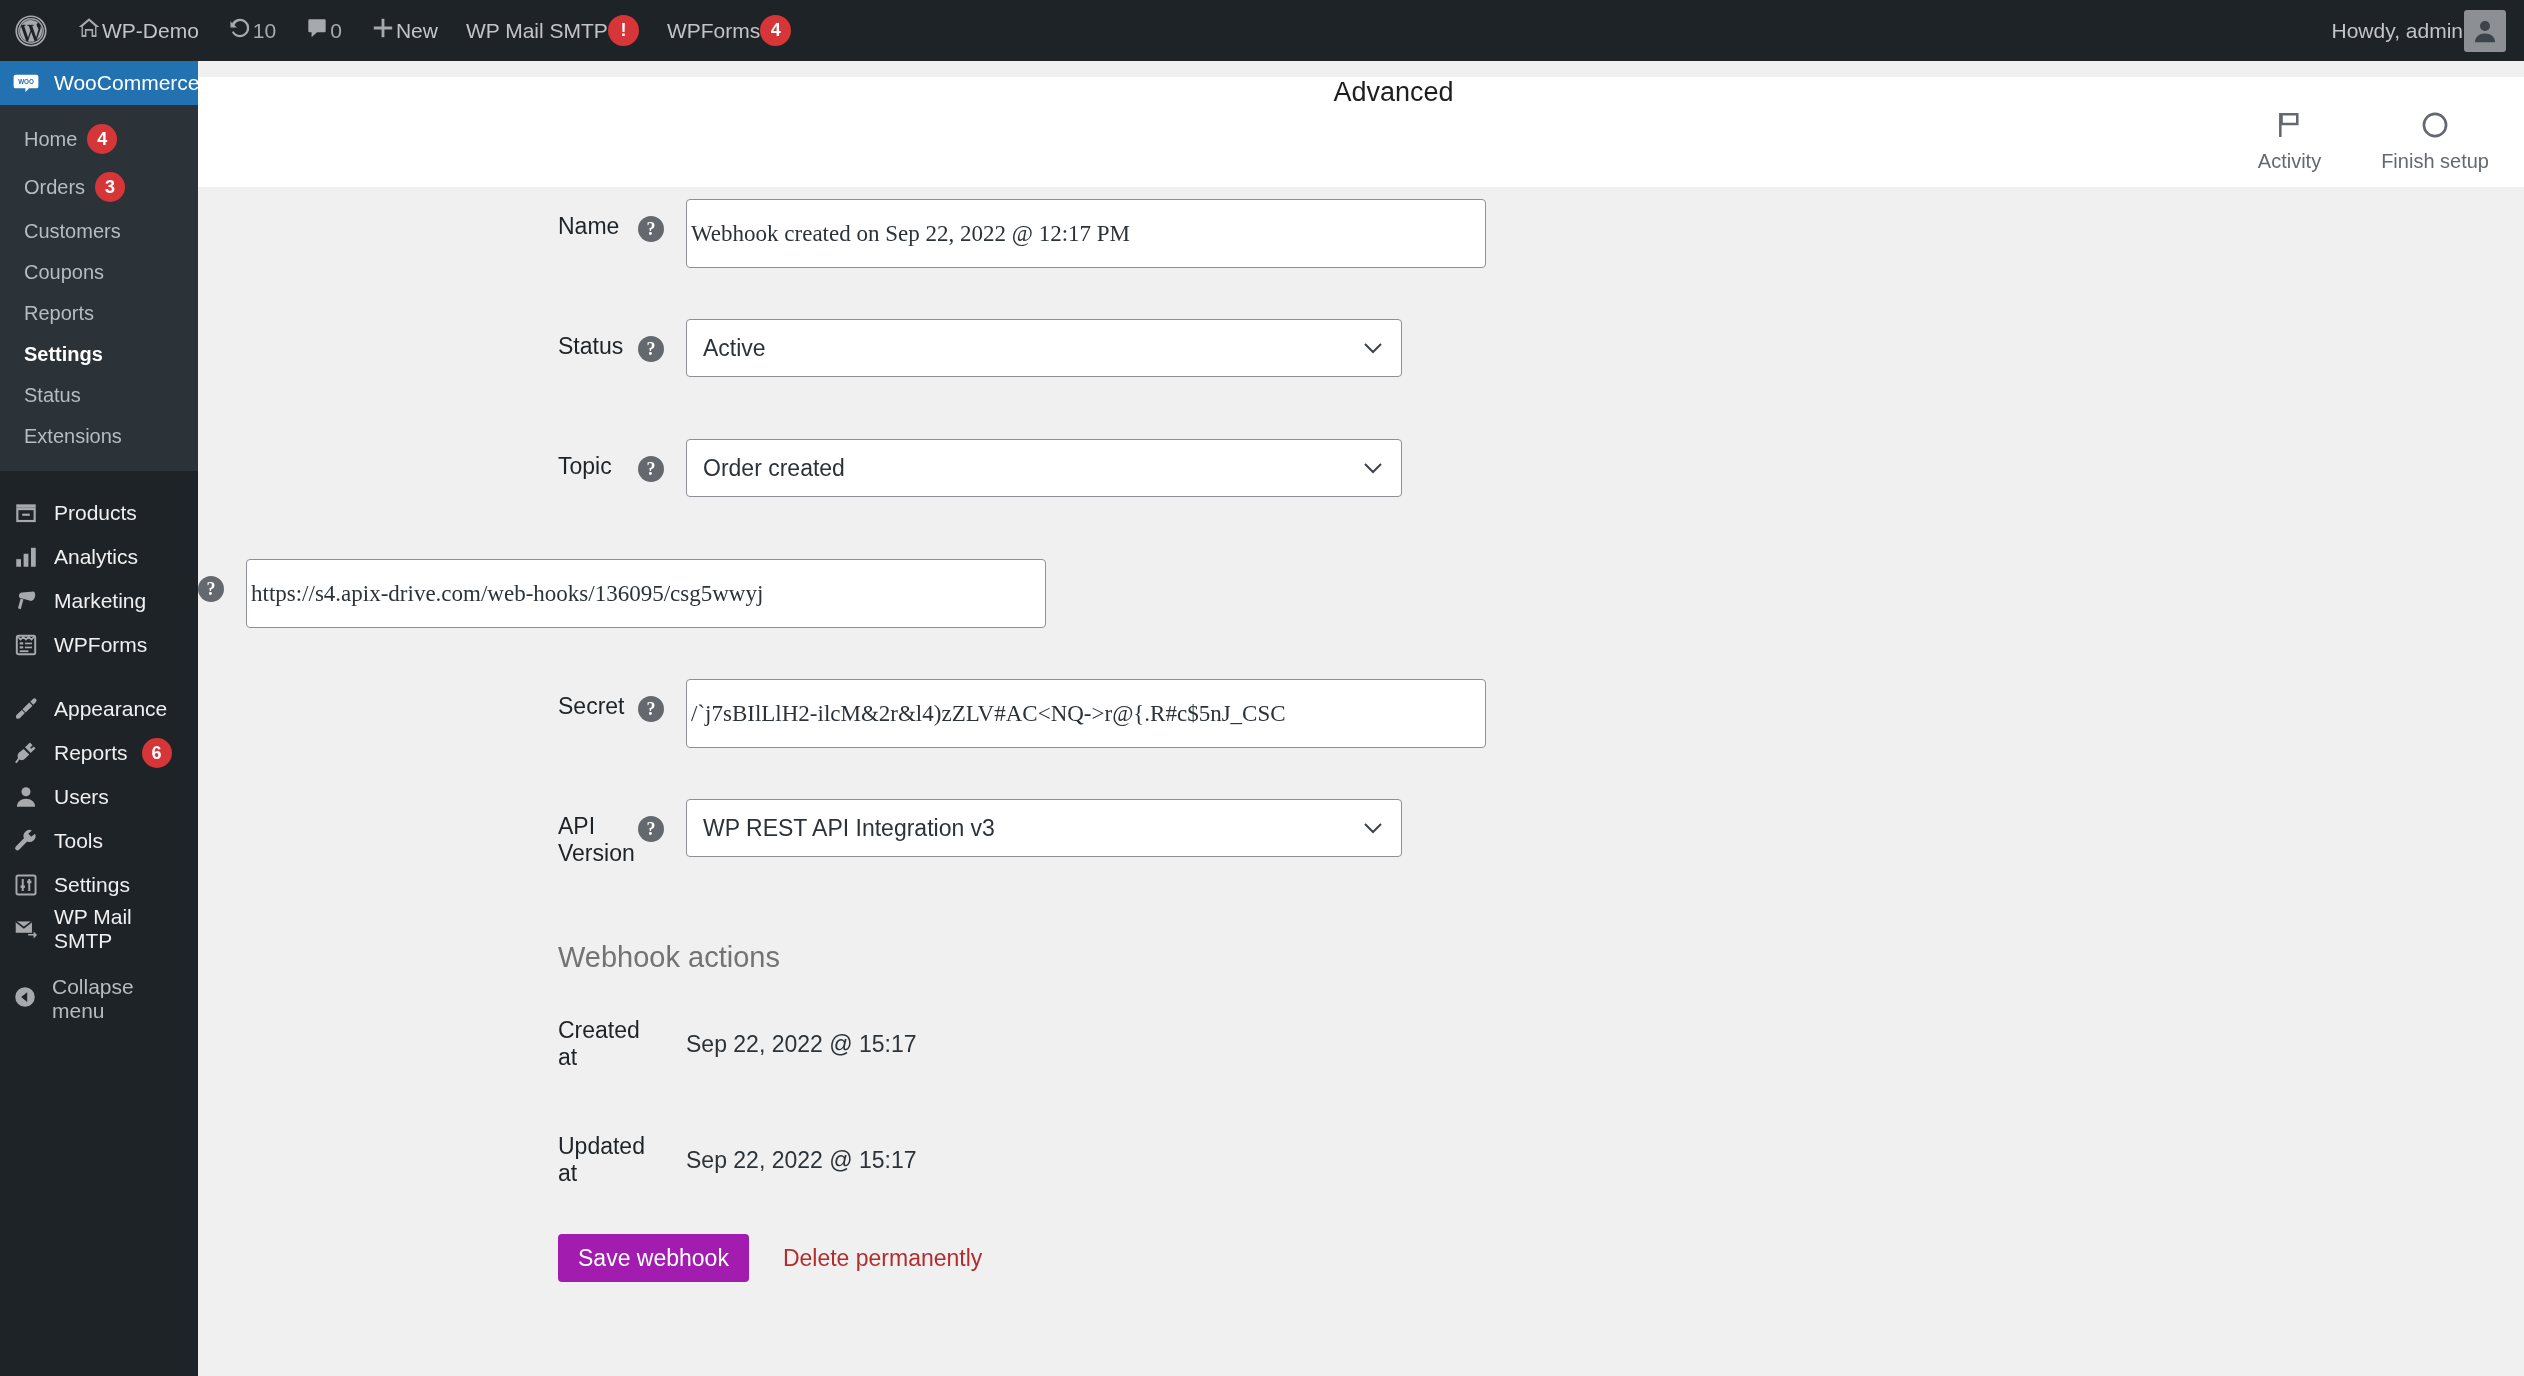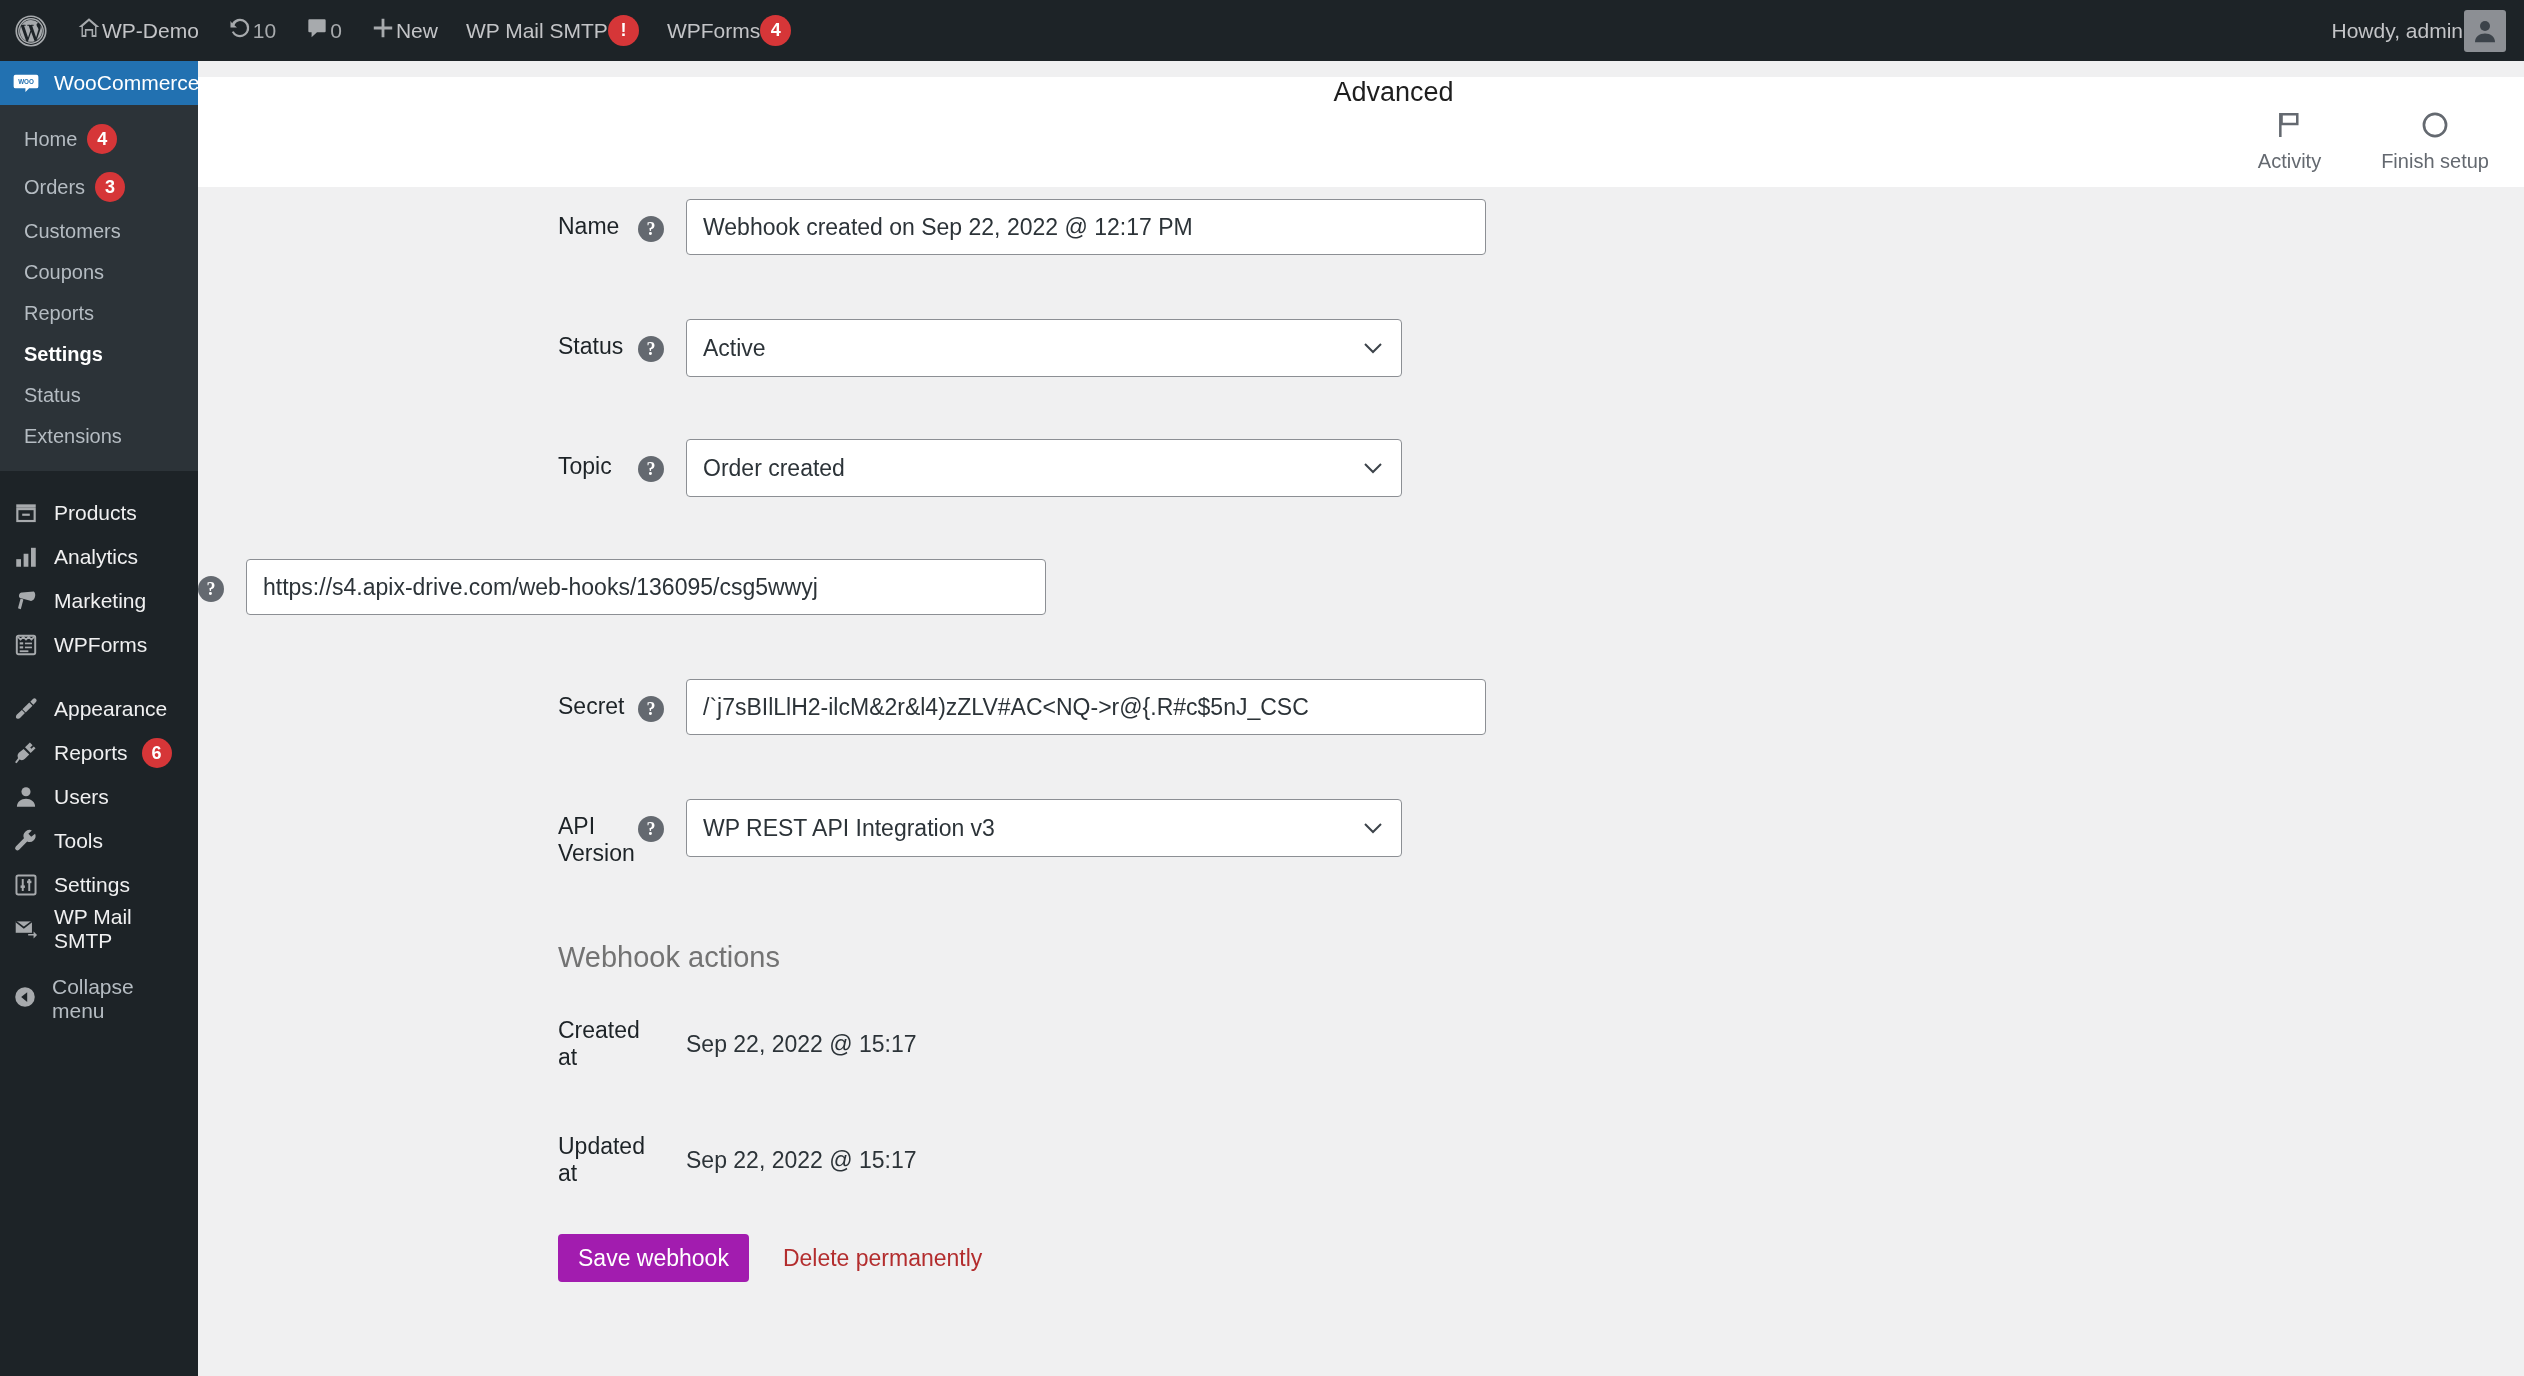--- a/index.html
+++ b/index.html
@@ -118,25 +118,25 @@
   .help-tip {
     width: 26px; height: 26px; border-radius: 50%;
     background: #646970; color: #fff;
     font-size: 18px; font-weight: 700;
     display: flex; align-items: center; justify-content: center;
     margin-top: 17px; flex: 0 0 26px;
     font-family: "Liberation Serif", serif;
   }
   .field-wrap { margin-left: 22px; }
   .text-input {
-    width: 800px; height: 56px;
+    width: 800px; height: 69px;
     border: 1px solid #8c8f94; border-radius: 4px;
     background: #fff; color: #2c3338;
-    font-size: 23px; padding: 0 16px;
-    font-family: Liberation Sans, sans-serif;
+    font-size: 23px; padding: 0 4px;
+    font-family: Liberation Serif, serif;
     box-shadow: 0 0 0 transparent;
   }
   .select-input {
     width: 716px; height: 58px;
     border: 1px solid #8c8f94; border-radius: 4px;
     background: #fff; color: #2c3338;
     font-size: 23px; padding: 0 46px 0 16px;
     display: flex; align-items: center;
     position: relative;
   }

